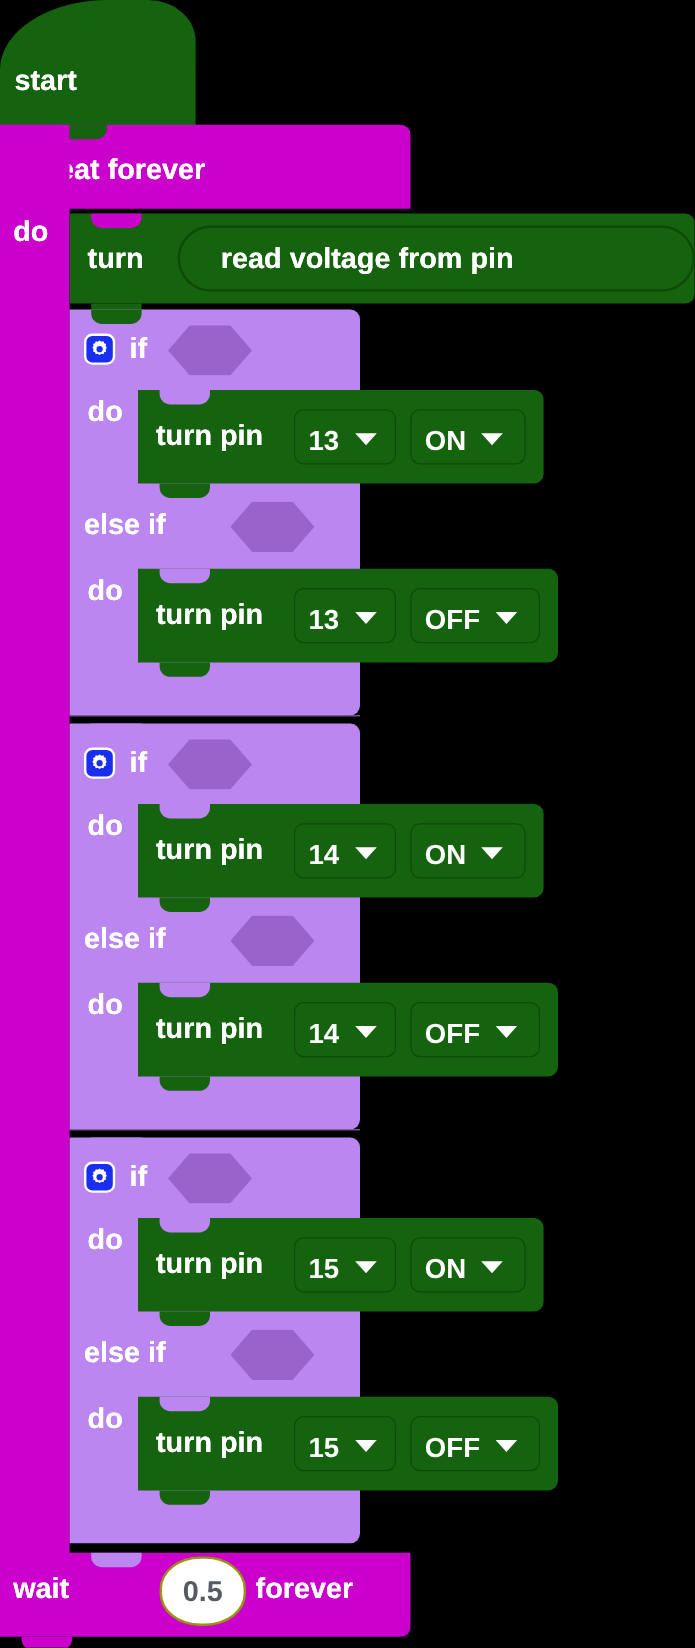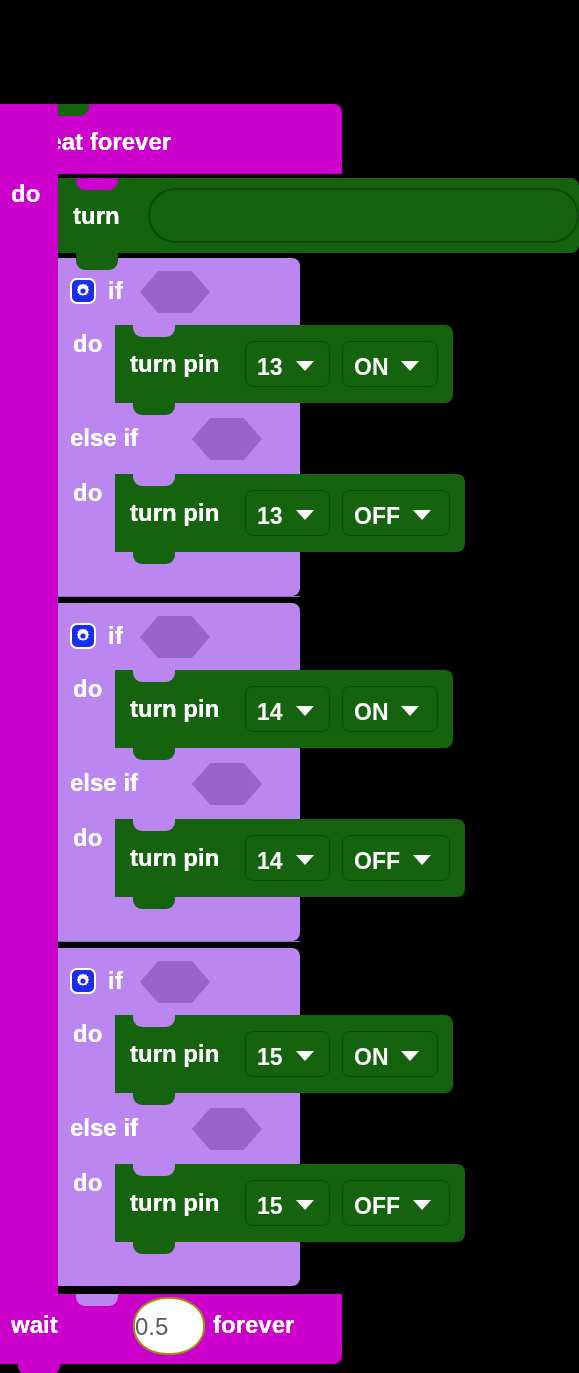--- a/index.html
+++ b/index.html
@@ -22,22 +22,22 @@
   .rep-notch-top{position:absolute;left:47px;top:104px;width:42px;height:12px;
             background:#15630f;border-bottom-left-radius:9px;border-bottom-right-radius:9px;}
   .rep-foot{position:absolute;left:0;top:1294px;width:342px;height:70px;background:#cc00cc;
             border-bottom-right-radius:8px;}
   .rep-foot-notch{position:absolute;left:18px;top:1364px;width:42px;height:11px;
             background:#cc00cc;border-bottom-left-radius:9px;border-bottom-right-radius:9px;}
   .rep-wait-label{position:absolute;left:11px;top:1313px;}
   .rep-sec-label{position:absolute;left:213px;top:1313px;}
   .num-oval{position:absolute;left:133px;top:1297px;width:68px;height:54px;background:#fff;
             border:2px solid #9a9210;border-radius:34px/27px;}
-  .num-oval span{position:absolute;left:0;right:0;top:14px;text-align:left;color:#555a63;
-            font-weight:normal;font-size:24px;}
+  .num-oval span{position:absolute;left:0;right:0;top:14px;text-align:center;color:#555a63;
+            font-weight:bold;font-size:24px;}
   .rep-inner-notch{position:absolute;left:76px;top:1294px;width:42px;height:12px;
             background:#bb86f0;border-bottom-left-radius:9px;border-bottom-right-radius:9px;}
 
   
   .print{position:absolute;left:58px;top:178px;width:521px;height:75px;background:#15630f;
          border-top-right-radius:8px;border-bottom-right-radius:8px;}
   .print-label{position:absolute;left:73px;top:204px;}
   .print-notch{position:absolute;left:76px;top:178px;width:42px;height:12px;
          background:#cc00cc;border-bottom-left-radius:9px;border-bottom-right-radius:9px;}
   .print-bnotch{position:absolute;left:76px;top:253px;width:42px;height:12px;
@@ -68,32 +68,36 @@
 
   
   .turn{position:absolute;background:#15630f;border-top-right-radius:8px;
         border-bottom-right-radius:8px;height:78px;}
 </style>
 </head>
 <body>
 
 <div class="stage">
 
+  <div class="start-dome">
+    <div class="txt start-label">start</div>
+  </div>
 
   <div class="rep-head"></div>
   <div class="rep-notch-top"></div>
   <div class="txt" style="position:absolute;left:11px;top:130px;">repeat forever</div>
   <div class="rep-left"></div>
   <div class="txt rep-do">do</div>
 
   <div class="print"></div>
   <div class="print-notch"></div>
   <div class="print-bnotch"></div>
   <div class="txt print-label">turn</div>
   <div class="volt"></div>
+  <div class="txt volt-label">read voltage from pin</div>
 
   <div class="ifb" style="top:258px;width:242px;height:338px;"></div>
   <div class="ifnotch" style="left:76px;top:258px;background:#15630f;"></div>
 
   <div class="gear" style="left:70px;top:278px;">
     <svg width="16" height="16" viewBox="0 0 16 16" aria-hidden="true">
       <path fill="#ffffff" d="M8 0.8 l1.5 1.0 1.7-0.5 0.6 1.7 1.7 0.6-0.5 1.7 1.0 1.5-1.0 1.5 0.5 1.7-1.7 0.6-0.6 1.7-1.7-0.5-1.5 1.0-1.5-1.0-1.7 0.5-0.6-1.7-1.7-0.6 0.5-1.7-1.0-1.5 1.0-1.5-0.5-1.7 1.7-0.6 0.6-1.7 1.7 0.5z"></path>
       <circle cx="8" cy="8" r="2.6" fill="#1a2ef0"></circle>
     </svg>
   </div>

